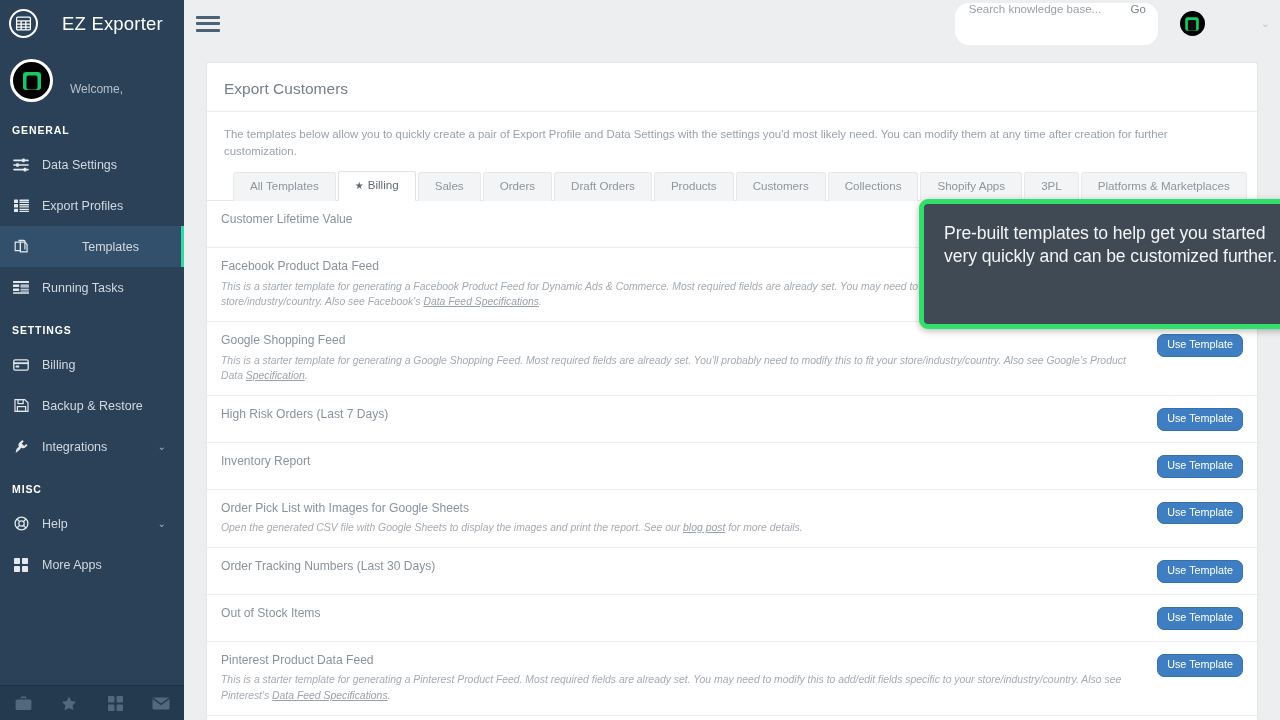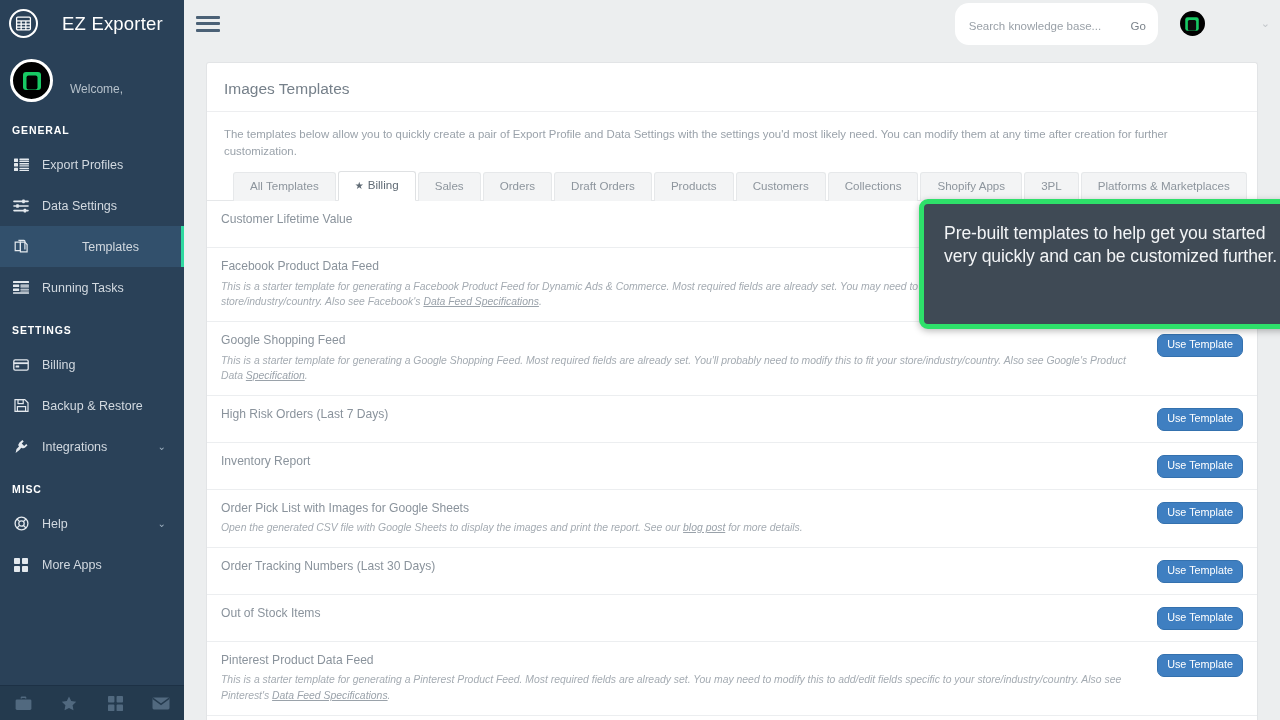--- a/index.html
+++ b/index.html
@@ -139,22 +139,22 @@
   }
   .top-right {
     margin-left: auto;
     display: flex; align-items: center;
     padding-right: 10px;
   }
   .search-pill {
     width: 203px; height: 42px;
     background: #ffffff;
     border-radius: 14px;
-    display: flex; align-items: flex-end;
-    padding: 0 12px 13px 14px;
+    display: flex; align-items: flex-start;
+    padding: 0 12px 0 14px;
   }
   .search-pill input {
     border: 0; outline: 0; background: transparent;
     font-size: 11.5px; color: #8d949b;
     font-family: "Liberation Sans", sans-serif;
     flex: 1 1 auto; width: 10px;
   }
   .search-pill input::placeholder { color: #9aa1a8; }
   .search-go {
     font-size: 11.5px; color: #7b838b; cursor: pointer;
@@ -303,47 +303,47 @@
         </svg>
       </div>
       <div class="welcome">Welcome,</div>
     </div>
 
     <div>
 
       <div class="nav-heading">GENERAL</div>
       <div class="nav-item">
         <span class="nav-ico">
+          <svg width="16" height="14" viewBox="0 0 16 14" fill="none" stroke="#e4e9ee" stroke-width="1.6" stroke-linecap="round">
+            <line x1="1" y1="2.4" x2="15" y2="2.4"></line>
+              <line x1="1" y1="7" x2="15" y2="7"></line>
+              <line x1="1" y1="11.6" x2="15" y2="11.6"></line>
+            <rect x="9.2" y="0.6" width="2.6" height="3.6" rx=".6" fill="#e4e9ee" stroke="none"></rect>
+            <rect x="3.2" y="5.2" width="2.6" height="3.6" rx=".6" fill="#e4e9ee" stroke="none"></rect>
+            <rect x="10.6" y="9.8" width="2.6" height="3.6" rx=".6" fill="#e4e9ee" stroke="none"></rect>
+          </svg>
+        </span>
+        <span class="nav-label">Data Settings</span>
+      </div>
+      <div class="nav-item">
+        <span class="nav-ico">
           <svg width="15" height="13" viewBox="0 0 15 13" fill="#e4e9ee">
             <rect x="0" y="0.5" width="4" height="3.4" rx=".5"></rect>
               <rect x="5.4" y="0.5" width="9.6" height="1.4" rx=".5"></rect>
               <rect x="5.4" y="2.6" width="9.6" height="1.3" rx=".5"></rect>
             <rect x="0" y="5.1" width="4" height="3.4" rx=".5"></rect>
               <rect x="5.4" y="5.1" width="9.6" height="1.4" rx=".5"></rect>
               <rect x="5.4" y="7.2" width="9.6" height="1.3" rx=".5"></rect>
             <rect x="0" y="9.7" width="4" height="3.3" rx=".5"></rect>
               <rect x="5.4" y="9.7" width="9.6" height="1.4" rx=".5"></rect>
               <rect x="5.4" y="11.7" width="9.6" height="1.3" rx=".5"></rect>
           </svg>
         </span>
         <span class="nav-label">Export Profiles</span>
       </div>
-      <div class="nav-item">
-        <span class="nav-ico">
-          <svg width="16" height="14" viewBox="0 0 16 14" fill="none" stroke="#e4e9ee" stroke-width="1.6" stroke-linecap="round">
-            <line x1="1" y1="2.4" x2="15" y2="2.4"></line>
-              <line x1="1" y1="7" x2="15" y2="7"></line>
-              <line x1="1" y1="11.6" x2="15" y2="11.6"></line>
-            <rect x="9.2" y="0.6" width="2.6" height="3.6" rx=".6" fill="#e4e9ee" stroke="none"></rect>
-            <rect x="3.2" y="5.2" width="2.6" height="3.6" rx=".6" fill="#e4e9ee" stroke="none"></rect>
-            <rect x="10.6" y="9.8" width="2.6" height="3.6" rx=".6" fill="#e4e9ee" stroke="none"></rect>
-          </svg>
-        </span>
-        <span class="nav-label">Data Settings</span>
-      </div>
       <div class="nav-item active">
         <span class="nav-ico">
           <svg width="15" height="15" viewBox="0 0 15 15" fill="none" stroke="#e4e9ee" stroke-width="1.2">
             <path d="M1.2 3.2h5.2v8.4H1.2z"></path>
             <path d="M4.4 1.4h5.6c.5 0 .9.4.9.9v8.2"></path>
             <path d="M6.4 3.2h4.3l2.4 2.4v7.2H6.4z" fill="none"></path>
           </svg>
         </span>
         <span class="nav-label">Templates</span>
       </div>
@@ -469,21 +469,21 @@
             <rect x="3" y="3" width="18" height="18" rx="3" fill="#17c964"></rect>
             <rect x="6.5" y="6.5" width="11" height="14" rx="2" fill="#0c0c0c"></rect>
           </svg>
         </div>
         <span class="top-caret">⌄</span>
       </div>
     </div>
 
     <div class="panel">
       <div class="panel-head">
-        <div class="panel-title">Images Templates</div>
+        <div class="panel-title">Export Customers</div>
       </div>
       <div class="panel-desc">The templates below allow you to quickly create a pair of Export Profile and Data Settings with the settings you'd most likely need. You can modify them at any time after creation for further customization.</div>
 
       <div class="tabs" id="tabs">
           <div class="tab"><span>All Templates</span></div>
           <div class="tab active"><span class="star">★</span><span>Billing</span></div>
           <div class="tab"><span>Sales</span></div>
           <div class="tab"><span>Orders</span></div>
           <div class="tab"><span>Draft Orders</span></div>
           <div class="tab"><span>Products</span></div>

